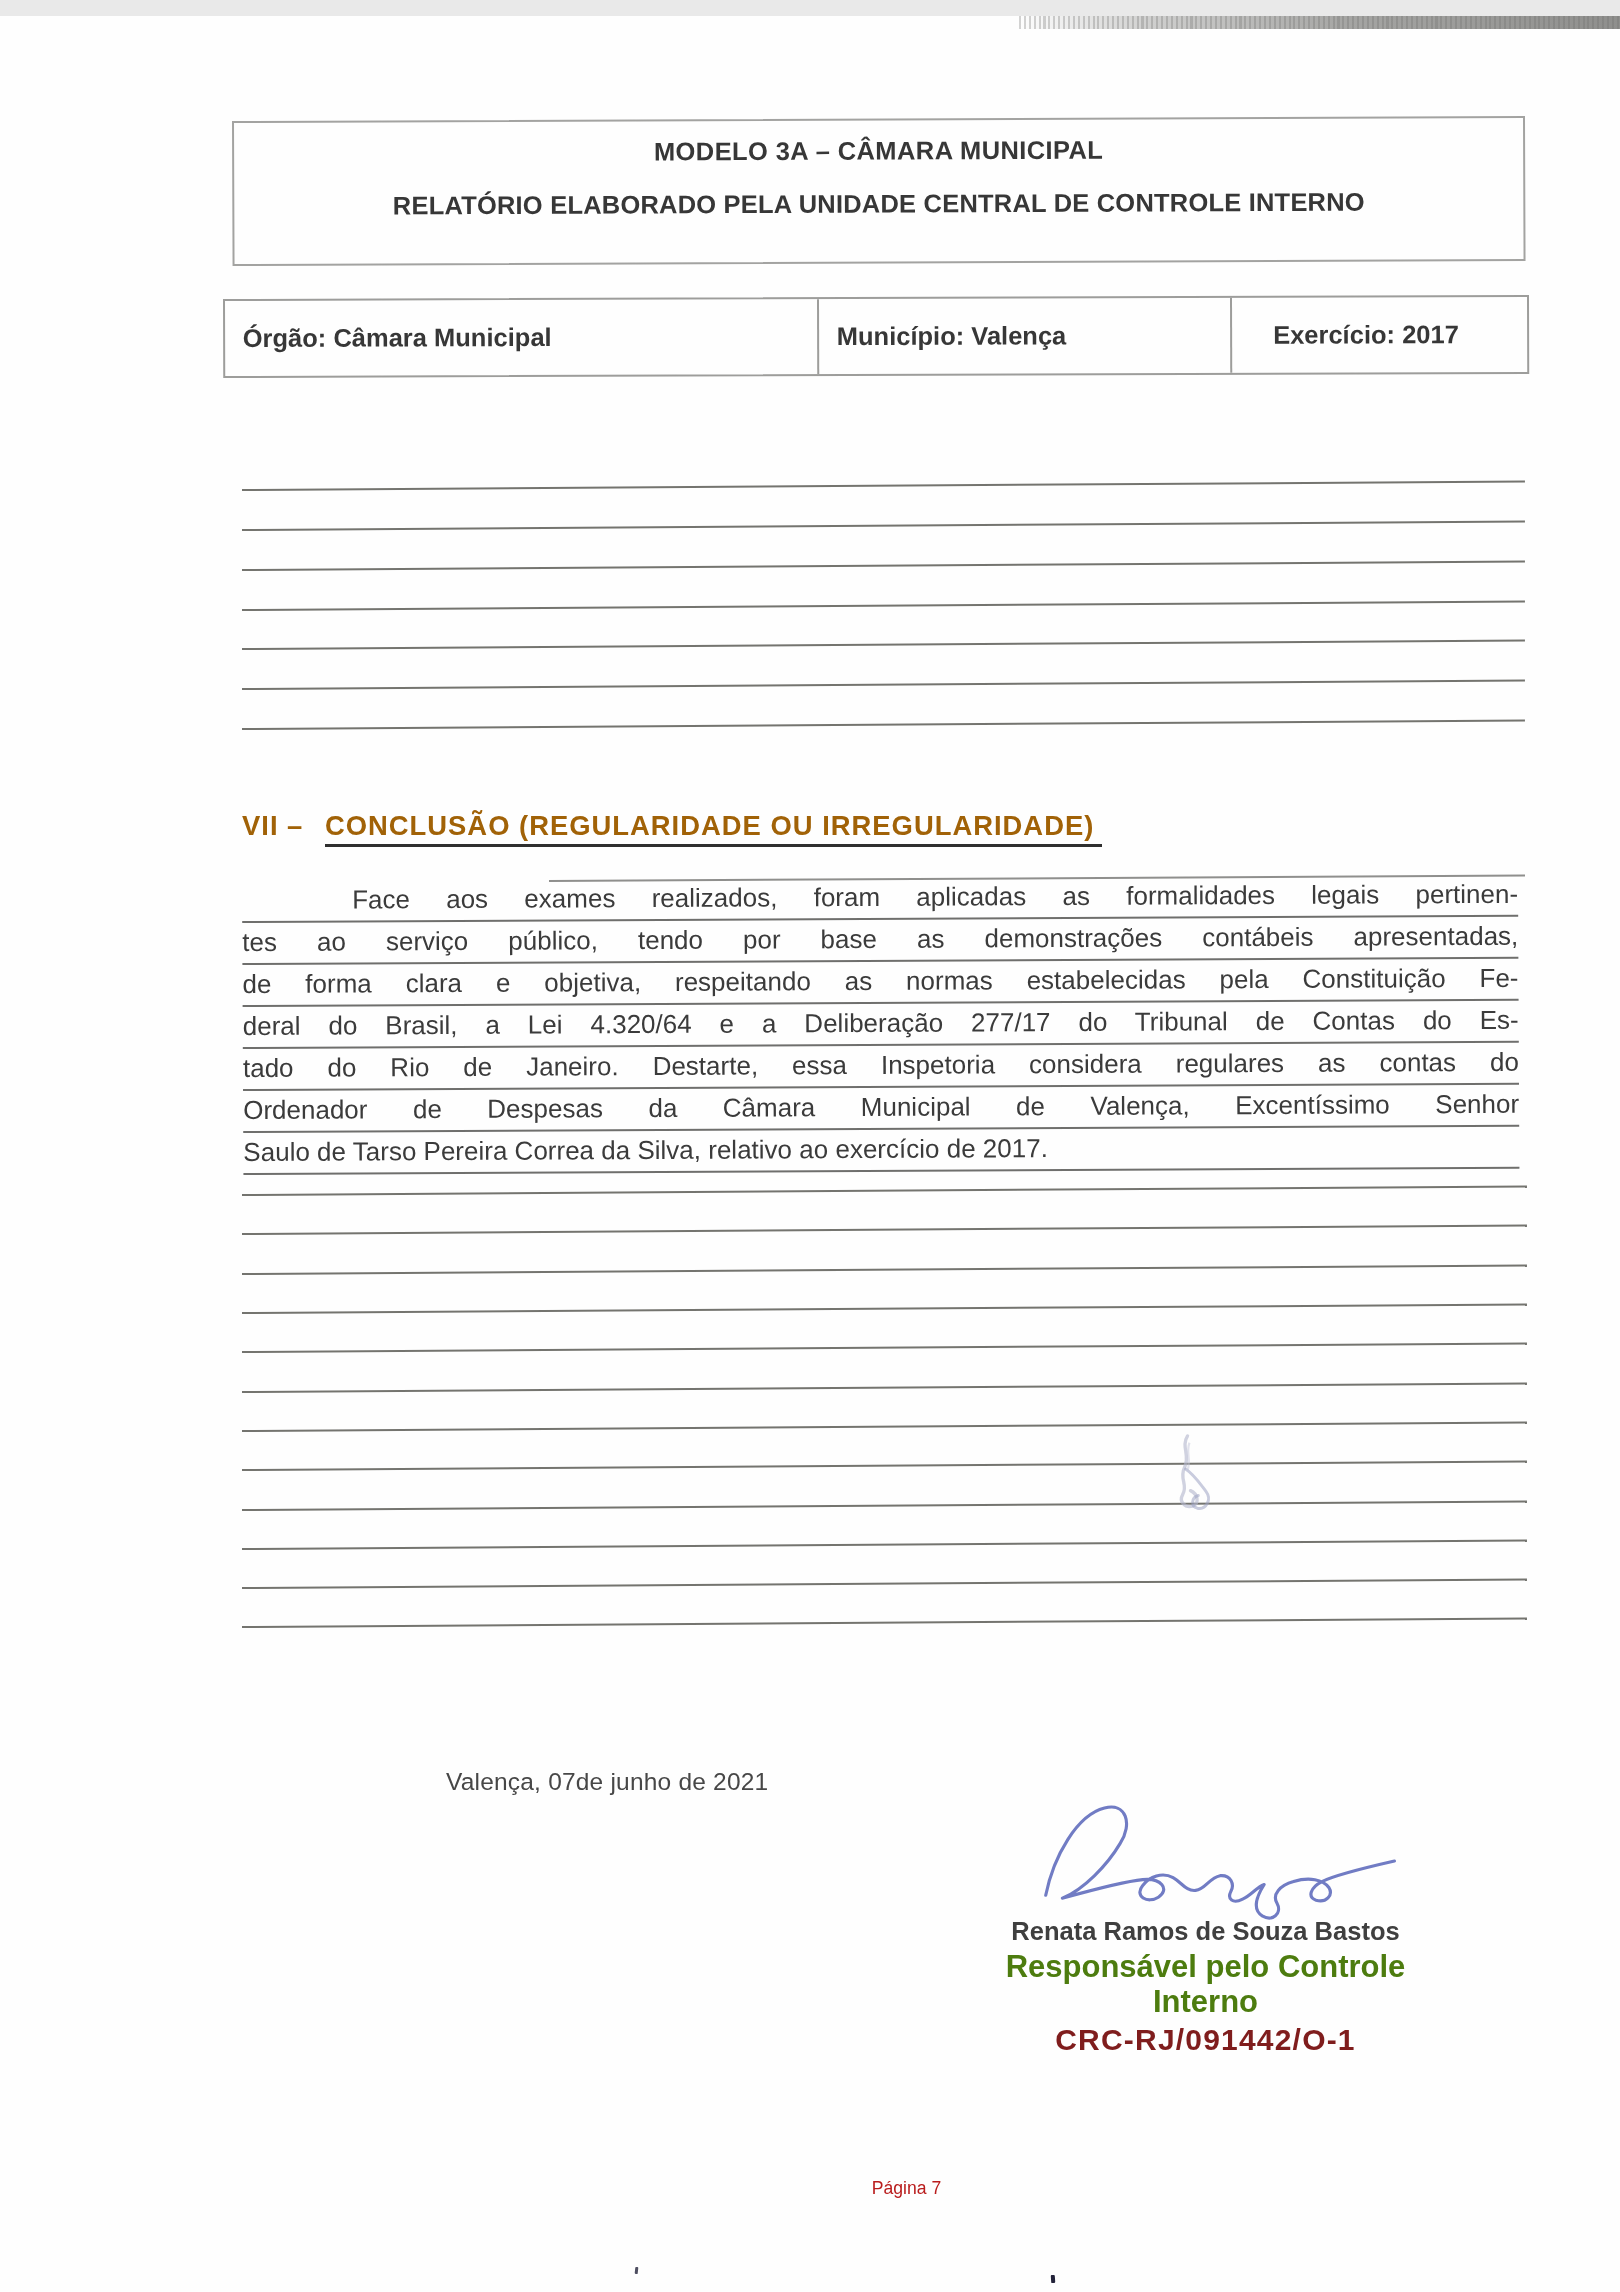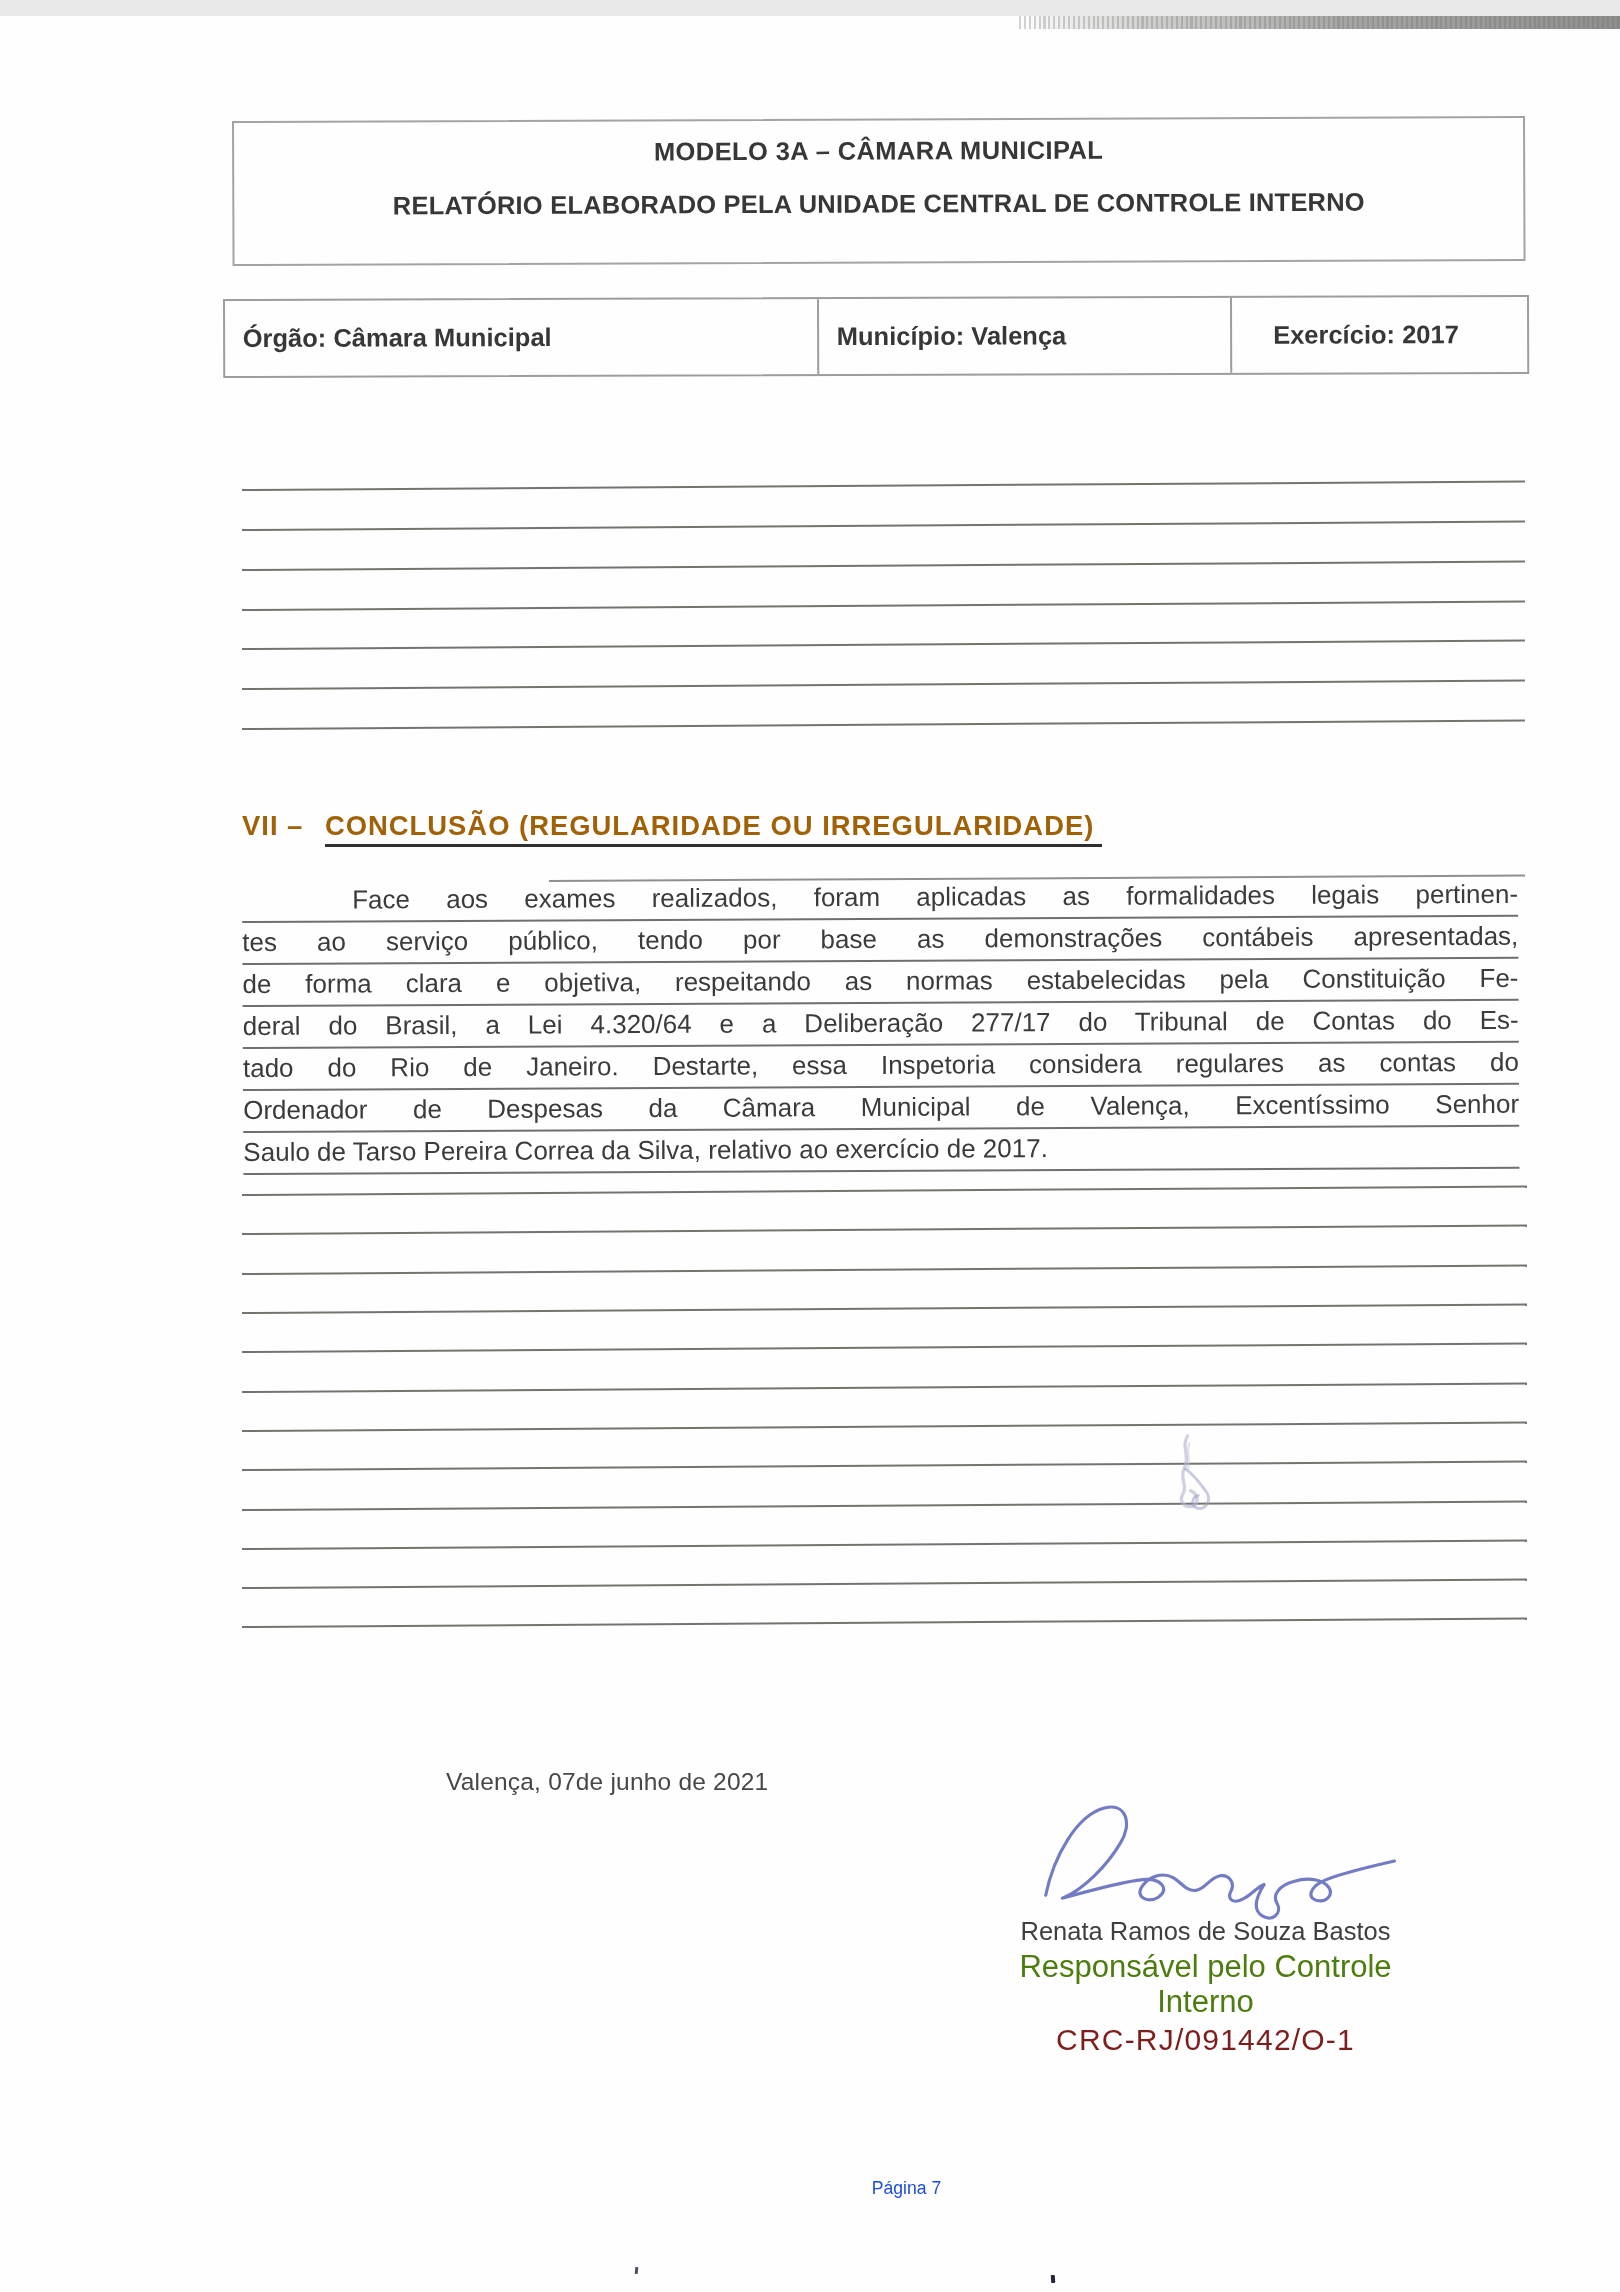--- a/index.html
+++ b/index.html
@@ -61,26 +61,26 @@
     height:40px; line-height:39px; font-size:26px; color:#3b3b3b;
     border-bottom:2px solid #6f6f6d; text-align:justify; text-align-last:justify;
     overflow:hidden;
   }
   .pline.first{text-indent:110px;}
   .pline.last{text-align-last:left;}
   
   .date-line{position:absolute; left:446px; top:1752px; font-size:24.5px; color:#474747; letter-spacing:0.2px;}
   .signature{position:absolute; left:985px; top:1782px; width:431px; height:125px;}
   .smudge{position:absolute; left:1155px; top:1415px; width:69px; height:86px;}
-  .signer-block{position:absolute; left:980px; top:1898px; width:451px; text-align:center;}
+  .signer-block{position:absolute; left:980px; top:1898px; width:451px; text-align:center;font-weight:bold;}
   .signer-block .name{font-size:25.5px; line-height:35px; color:#3f3f3f;}
   .signer-block .role{font-size:31px; line-height:35px; color:#4d7c0f;}
   .signer-block .crc{font-size:30px; line-height:41px; color:#7f1d1d; letter-spacing:1.2px;}
   
-  .footer{position:absolute; left:828px; top:2162px; width:157px; text-align:center; font-size:17.6px; color:#1d4ed8;}
+  .footer{position:absolute; left:828px; top:2162px; width:157px; text-align:center; font-size:17.6px; color:#b91c1c;}
   
   .speck{position:absolute; background:#23233a; border-radius:1px;}
   .speck.s1{left:635px; top:2251px; width:2.9px; height:6.9px; opacity:.8; transform:rotate(6deg);}
   .speck.s2{left:1051px; top:2259px; width:3.9px; height:7.8px; transform:rotate(-4deg);}
 </style>
 </head>
 <body>
 
 <div class="page">
 

